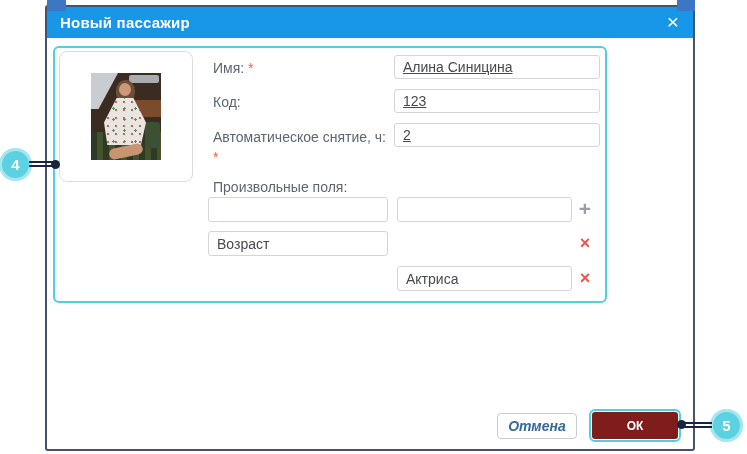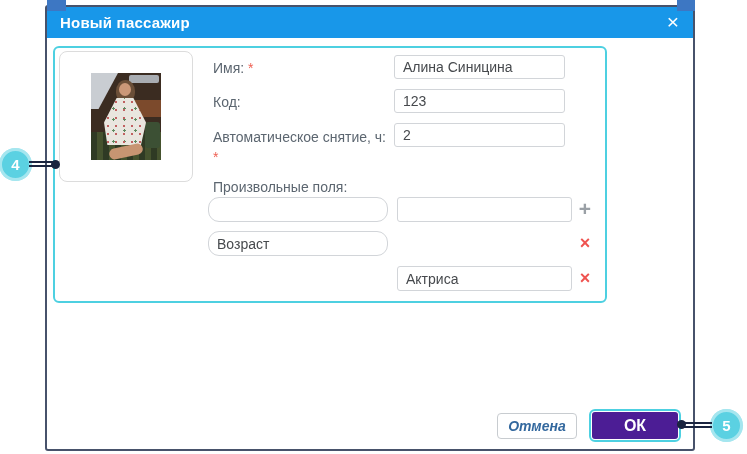--- a/index.html
+++ b/index.html
@@ -56,39 +56,39 @@
     clip-path:polygon(30% 0,70% 0,100% 52%,88% 100%,8% 100%,0 52%);}
   .ph-legs{position:absolute;left:18px;bottom:3px;width:34px;height:11px;background:#c79572;
     border-radius:6px;transform:rotate(-12deg);}
   .lbl{position:absolute;left:150px;color:#5c6670;font-size:14px;line-height:20px;margin-left:8px;}
   .req{color:#ee5f52;}
   .txt-input{
     position:absolute;height:24px;border:1px solid #d2d5d9;border-radius:3px;
     font-family:"Liberation Sans",sans-serif;font-size:14px;color:#46494d;
     padding:0 8px;box-sizing:border-box;outline:none;background:#fff;
   }
-  .in-main{left:339px;width:171px;}
-  .row-name{left:153px;width:180px;height:25px;border-radius:11px;}
+  .in-main{left:339px;width:206px;text-decoration:underline;}
+  .row-name{left:153px;width:180px;height:25px;}
   .row-val{left:342px;width:175px;height:25px;}
   .row-action{
     position:absolute;left:519px;width:22px;height:25px;text-align:center;
     cursor:pointer;font-weight:700;
   }
   .act-add{color:#9aa0a6;font-size:21px;line-height:24px;}
   .act-del{color:#ef5350;font-size:18px;line-height:25px;}
   
   .btn-cancel{
     position:absolute;left:450px;top:406px;width:80px;height:26px;
     background:#fff;border:1px solid #c8ccd0;border-radius:4px;color:#33689e;
     font-family:"Liberation Sans",sans-serif;font-size:14px;font-weight:600;cursor:pointer;font-style:italic;
   }
   .btn-ok{
     position:absolute;left:545px;top:405px;width:86px;height:27px;
-    background:#4c1d95;border:none;border-radius:3px;color:#ffffff;
-    font-family:"Liberation Sans",sans-serif;font-size:16px;font-weight:700;cursor:pointer;
+    background:#7f1d1d;border:none;border-radius:3px;color:#ffffff;
+    font-family:"Liberation Sans",sans-serif;font-size:12px;font-weight:700;cursor:pointer;
     outline:2px solid #4dd0e1;outline-offset:1px;
   }
   
   .callout{
     position:absolute;width:33px;height:33px;border-radius:50%;background:#5bd1e2;
     box-shadow:inset 0 0 0 3px rgba(255,255,255,.45);
     color:#fff;font-size:15px;font-weight:700;display:flex;align-items:center;justify-content:center;
     z-index:4;
   }
   .co4{left:-1px;top:148px;}

